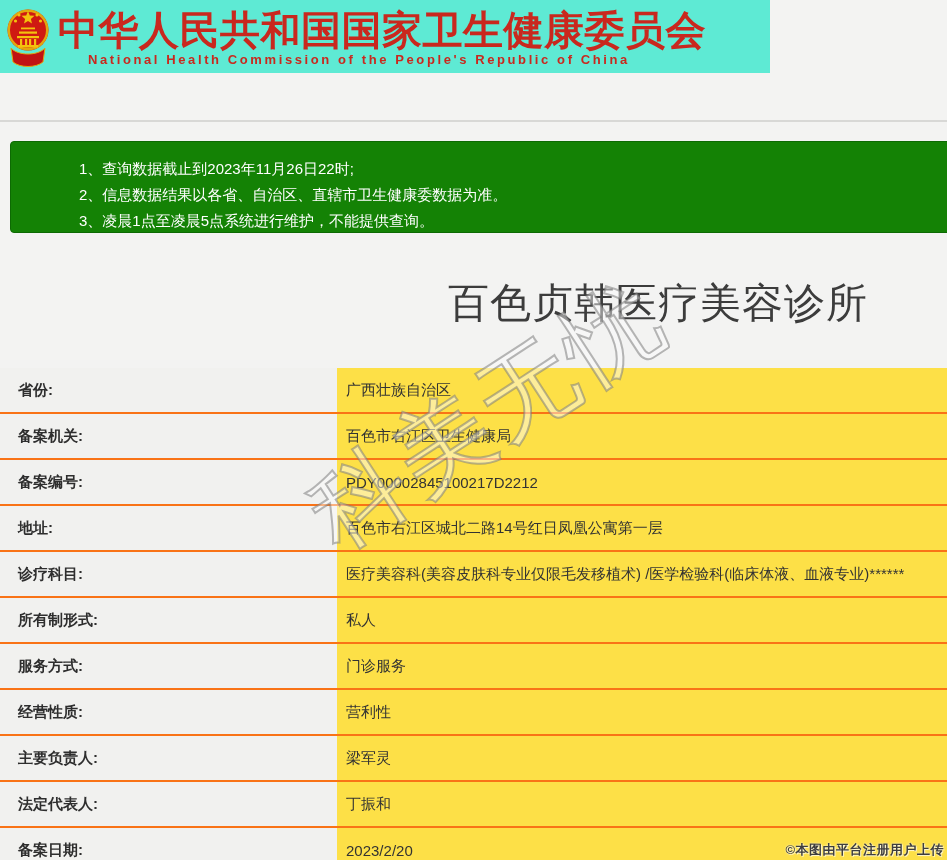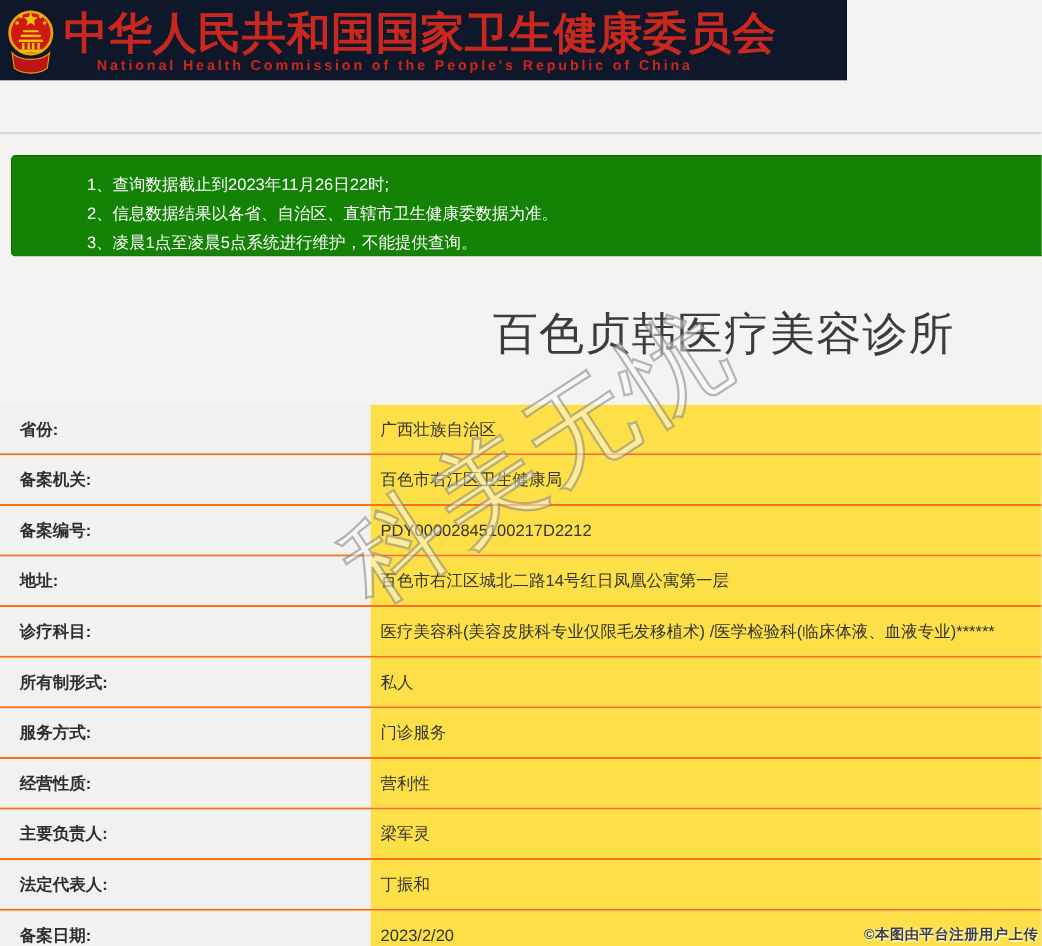--- a/index.html
+++ b/index.html
@@ -3,21 +3,21 @@
 <meta charset="utf-8">
 <style>
   html,body{margin:0;padding:0;}
   body{
     width:947px;height:860px;position:relative;overflow:hidden;
     background:#f3f3f2;
     font-family:"Liberation Sans","DejaVu Sans",sans-serif;
     -webkit-font-smoothing:antialiased;
   }
   
-  .header-box{position:absolute;left:0;top:0;width:770px;height:73px;background:#0f172a;}
+  .header-box{position:absolute;left:0;top:0;width:770px;height:73px;background:#5eead4;}
   .emblem{position:absolute;left:6px;top:3px;width:44px;height:66px;}
   .title-cn{
     position:absolute;left:58px;top:3px;font-size:40px;font-weight:bold;
     color:#c9281e;white-space:nowrap;letter-spacing:0.5px;
   }
   .title-en{
     position:absolute;left:59px;top:52px;font-size:13px;font-weight:bold;
     color:#c9281e;white-space:nowrap;letter-spacing:2.6px;padding-left:29px;
   }
   .header-divider{position:absolute;left:0;top:120px;width:947px;height:2px;background:#d8d8d6;}

